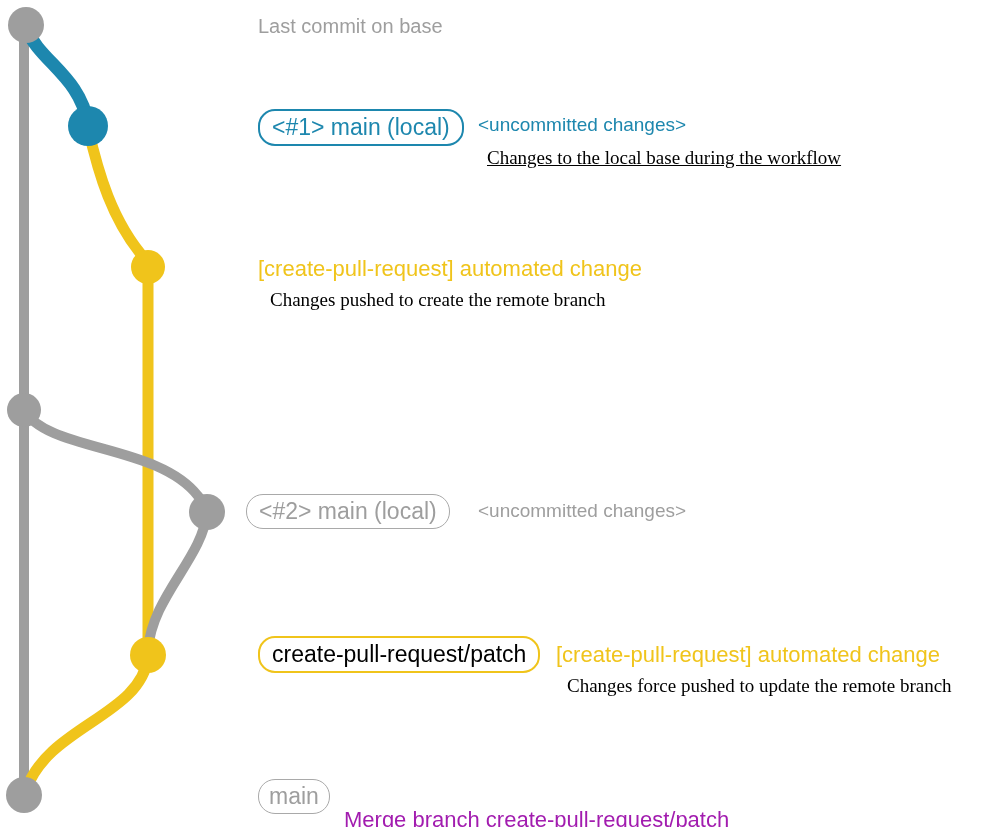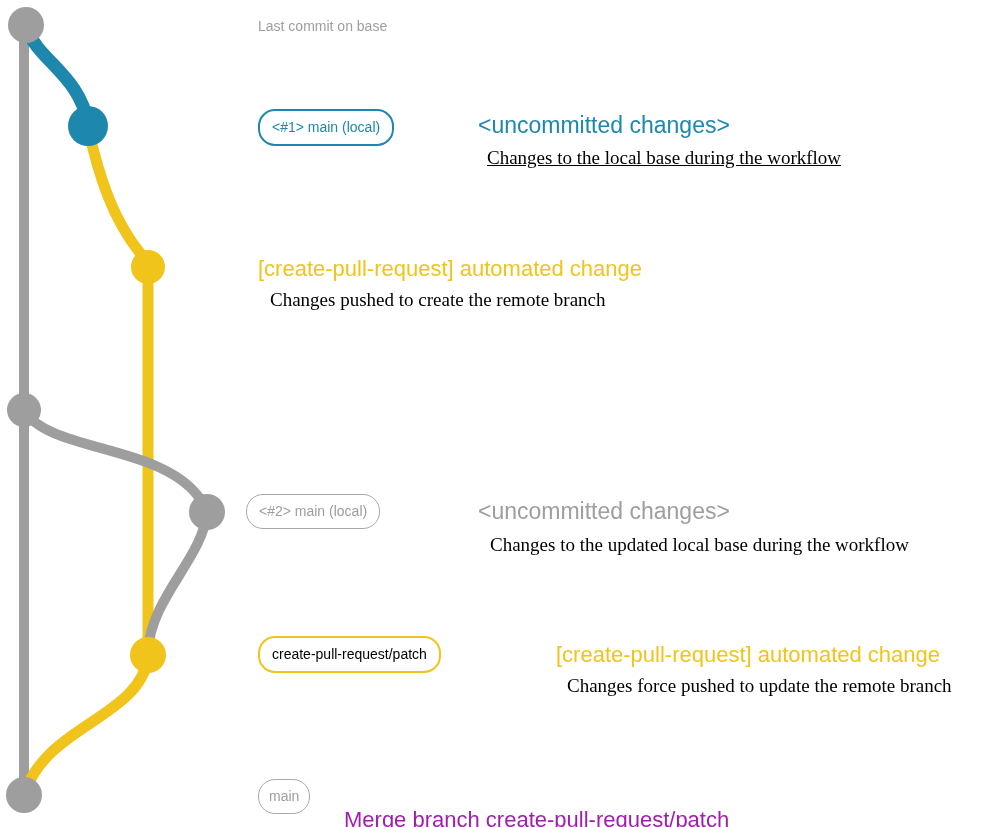--- a/index.html
+++ b/index.html
@@ -23,26 +23,26 @@
   .stroke-gray  { stroke: #9e9e9e; }
   .stroke-teal  { stroke: #1d87ae; }
   .stroke-yellow{ stroke: #f0c41b; }
   .fill-gray    { fill: #9e9e9e; }
   .fill-teal    { fill: #1d87ae; }
   .fill-yellow  { fill: #f0c41b; }
 
   .abs { position: absolute; white-space: nowrap; }
 
   .heading {
-    font-size: 14px;
+    font-size: 20px;
     line-height: 24px;
     color: #9e9e9e;
   }
   .status {
-    font-size: 23px;
+    font-size: 19px;
     line-height: 24px;
   }
   .status.teal { color: #1d87ae; }
   .status.gray { color: #9e9e9e; }
   .auto-title {
     font-size: 22px;
     line-height: 24px;
     color: #f0c41b;
   }
   .merge-title {
@@ -56,21 +56,21 @@
     font-size: 19px;
     line-height: 22px;
     color: #000000;
   }
   .badge {
     display: inline-block;
     box-sizing: border-box;
     padding: 3px 12px;
     border-radius: 17px;
     border: 2px solid;
-    font-size: 14px;
+    font-size: 23px;
     line-height: 27px;
     background: #ffffff;
   }
   .badge.teal   { border-color: #1d87ae; color: #1d87ae; }
   .badge.yellow { border-color: #f0c41b; color: #000000; }
   .badge.gray   { border-color: #a9a9a9; color: #9e9e9e; border-width: 1.5px; }
 </style>
 </head>
 <body>
 
@@ -100,21 +100,20 @@
   <span class="abs badge teal" style="left:258px; top:109px;">&lt;#1&gt; main (local)</span>
   <div class="abs status teal" style="left:478px; top:113px;">&lt;uncommitted changes&gt;</div>
   <div class="abs desc" style="left:487px; top:147px;text-decoration:underline;">Changes to the local base during the workflow</div>
 
   <div class="abs auto-title" style="left:258px; top:257px;">[create-pull-request] automated change</div>
   <div class="abs desc" style="left:270px; top:289px;">Changes pushed to create the remote branch</div>
 
 
   <span class="abs badge gray" style="left:246px; top:494px;">&lt;#2&gt; main (local)</span>
   <div class="abs status gray" style="left:478px; top:499px;">&lt;uncommitted changes&gt;</div>
-  <div class="abs desc" style="left:490px; top:534px;">Changes to the updated local base during the workflow</div>
 
   <span class="abs badge yellow" style="left:258px; top:636px;">create-pull-request/patch</span>
   <div class="abs auto-title" style="left:556px; top:643px;">[create-pull-request] automated change</div>
   <div class="abs desc" style="left:567px; top:675px;">Changes force pushed to update the remote branch</div>
 
   <span class="abs badge gray" style="left:258px; top:779px; padding:3px 10px;">main</span>
   <div class="abs merge-title" style="left:344px; top:786px;">Merge branch create-pull-request/patch</div>
 
 </div>
 

